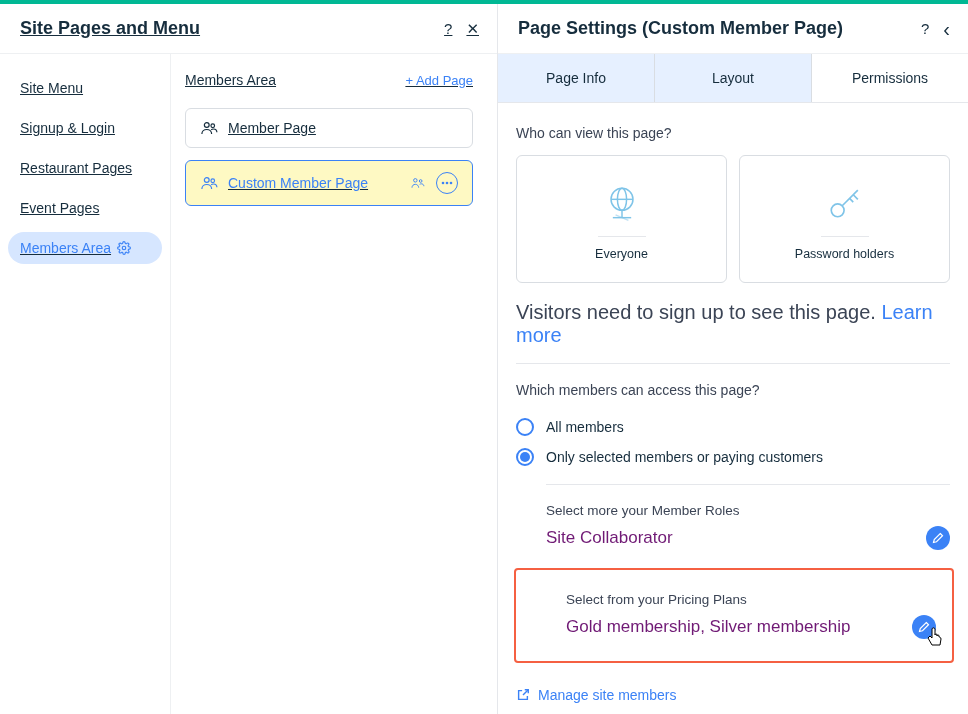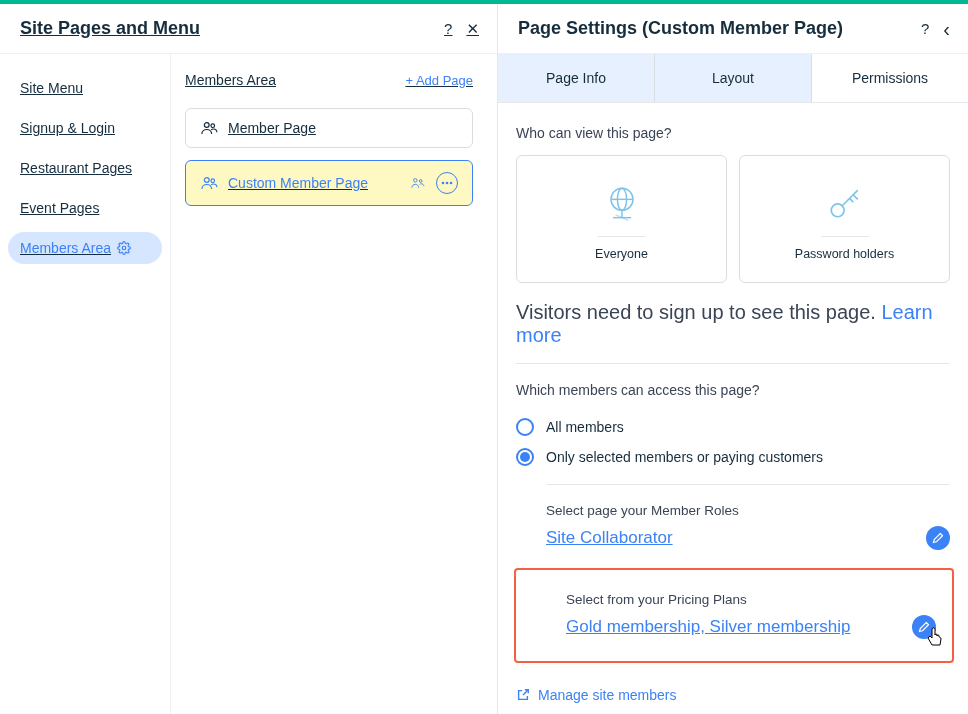--- a/index.html
+++ b/index.html
@@ -40,21 +40,21 @@
 .info-line { font-size: 20px; color: #3b4455; margin-bottom: 16px; }
 .link { color: #3b82f6; cursor: pointer; }
 .hr { height: 1px; background: #e5e7eb; margin-bottom: 18px; }
 .radio-row { display: flex; align-items: center; gap: 12px; padding: 6px 0; cursor: pointer; }
 .radio { width: 18px; height: 18px; border: 2px solid #3b82f6; border-radius: 50%; display: flex; align-items: center; justify-content: center; }
 .radio-dot { width: 10px; height: 10px; background: #3b82f6; border-radius: 50%; }
 .sub-section { margin-left: 30px; margin-top: 12px; }
 .sub-hr { height: 1px; background: #e5e7eb; margin: 8px 0 18px 0; }
 .sub-label { font-size: 13.5px; color: #3b4455; margin-bottom: 8px; }
 .sub-value-row { display: flex; align-items: center; justify-content: space-between; gap: 8px; }
-.sub-value { font-size: 17px; color: #3b82f6; text-decoration: underline; }
+.sub-value { font-size: 17px; color: #701a75; }
 .edit-badge { width: 24px; height: 24px; border-radius: 50%; background: #3b82f6; display: flex; align-items: center; justify-content: center; color: #fff; cursor: pointer; flex-shrink: 0; }
 .highlight-box { border: 2px solid #f56042; border-radius: 4px; padding: 22px 16px 22px 32px; margin-left: -2px; margin-right: -4px; margin-top: 18px; margin-bottom: 18px; position: relative; }
 .highlight-box .inner { margin-left: 18px; }
 .cursor-hand { position: absolute; right: 8px; bottom: 14px; font-size: 16px; pointer-events: none; }
 .manage-row { display: flex; align-items: center; gap: 8px; padding-top: 6px; }
 .manage-link { color: #3b82f6; font-size: 14px; cursor: pointer; }
 svg { display: block; }
 </style>
 </head>
 <body>
@@ -194,21 +194,21 @@
         <div>All members</div>
       </div>
       <div class="radio-row">
         <div class="radio">
             <div class="radio-dot"></div>
           </div>
         <div>Only selected members or paying customers</div>
       </div>
       <div class="sub-section">
         <div class="sub-hr"></div>
-        <div class="sub-label">Select page your Member Roles</div>
+        <div class="sub-label">Select more your Member Roles</div>
         <div class="sub-value-row">
           <div class="sub-value">Site Collaborator</div>
           <div class="edit-badge">
             <svg width="12" height="12" viewBox="0 0 16 16" fill="none" stroke="#fff" stroke-width="1.6">
                 <path d="M11 2l3 3-8 8-4 1 1-4 8-8z"></path>
               </svg>
           </div>
         </div>
       </div>
       <div class="highlight-box">

